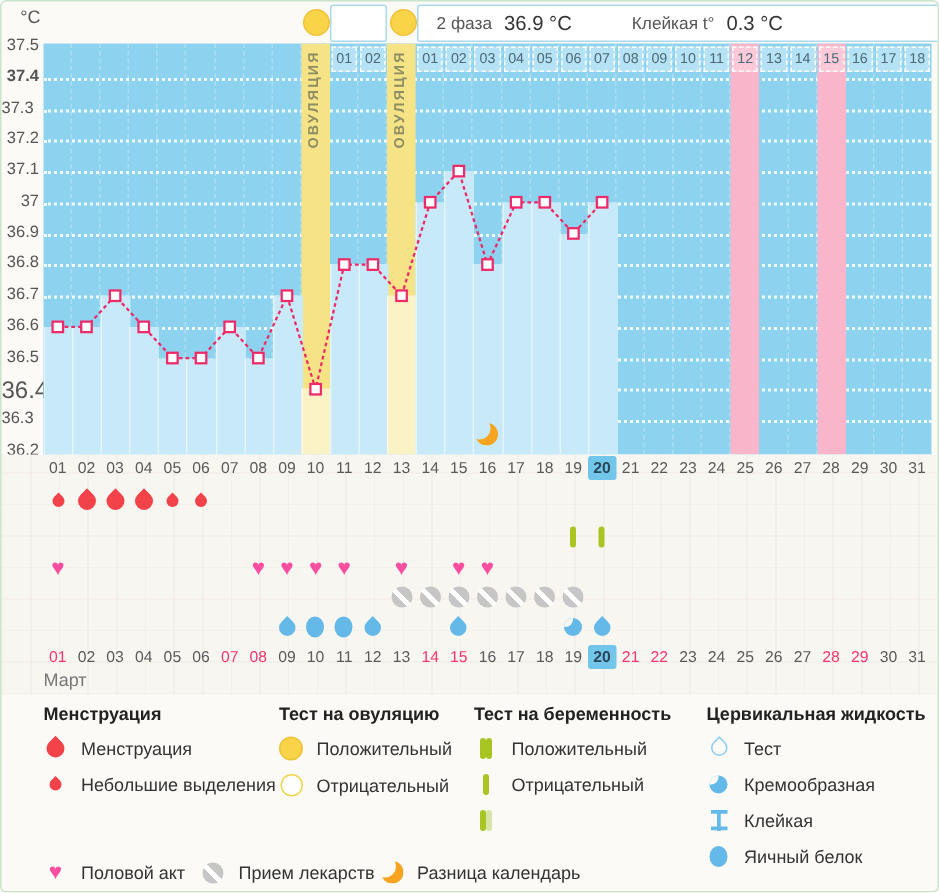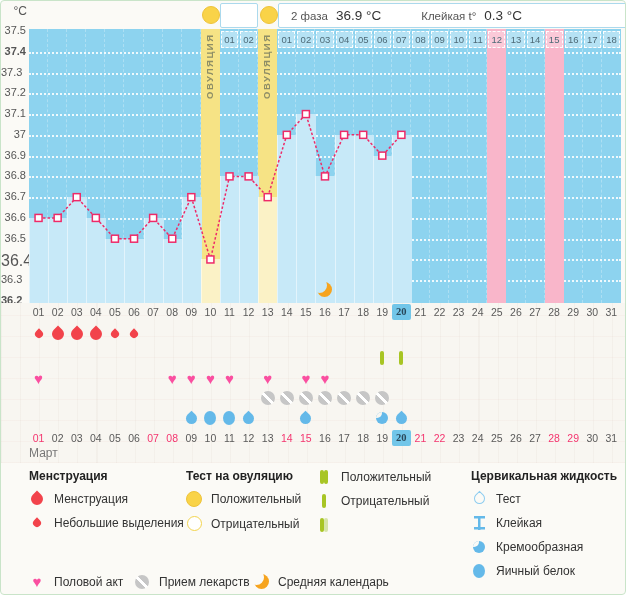--- a/index.html
+++ b/index.html
@@ -32,21 +32,21 @@
 
   
   #lower-bg{position:absolute; left:0; top:302px; width:624px; height:160px;
     background:
       repeating-linear-gradient(90deg, rgba(150,120,100,0.05) 0 1px, transparent 1px 19.1px),
       repeating-linear-gradient(0deg, rgba(220,170,160,0.08) 0 1px, transparent 1px 21px),
       #f8f6f1;}
   .dayrow{position:absolute; left:28px; width:592px; height:16px; display:flex;}
   .dayrow span{width:19.097px; text-align:center; font-size:10.5px; color:#5a5a5a; line-height:16px;}
   .dayrow span.red{color:#f4356f;}
-  .dayrow span.today{background:#72c6e9; border-radius:2px; color:#29485a; font-weight:bold;font-family:Liberation Serif, serif;}
+  .dayrow span.today{background:#72c6e9; border-radius:2px; color:#29485a; font-weight:bold;}
   .iconrow{position:absolute; left:28px; width:592px; display:flex;}
   .slot{width:19.097px; display:flex; align-items:center; justify-content:center;}
   .month-label{position:absolute; left:28px; top:445px; font-size:12px; color:#777;}
 
   
   .drop{background:#f2434b; border-radius:0 50% 50% 50%; transform:rotate(45deg); display:inline-block;}
   .drop.big{width:12px;height:12px;}
   .drop.small{width:8px;height:8px;}
   .heart{color:#fa4fa0; font-size:15px; line-height:1;}
   .pbar{width:4px;height:14px;border-radius:2px;background:#a8c524;display:inline-block;}
@@ -103,21 +103,21 @@
       <div style="position: absolute; left: 0px; width: 25px; text-align: right; font-size: 11px; color: rgb(85, 85, 85); top: 85.3077px;">37.2</div>
       <div style="position: absolute; left: 0px; width: 25px; text-align: right; font-size: 11px; color: rgb(85, 85, 85); top: 106.077px;">37.1</div>
       <div style="position: absolute; left: 0px; width: 25px; text-align: right; font-size: 11px; color: rgb(85, 85, 85); top: 126.846px;">37</div>
       <div style="position: absolute; left: 0px; width: 25px; text-align: right; font-size: 11px; color: rgb(85, 85, 85); top: 147.615px;">36.9</div>
       <div style="position: absolute; left: 0px; width: 25px; text-align: right; font-size: 11px; color: rgb(85, 85, 85); top: 168.385px;">36.8</div>
       <div style="position: absolute; left: 0px; width: 25px; text-align: right; font-size: 11px; color: rgb(85, 85, 85); top: 189.154px;">36.7</div>
       <div style="position: absolute; left: 0px; width: 25px; text-align: right; font-size: 11px; color: rgb(85, 85, 85); top: 209.923px;">36.6</div>
       <div style="position: absolute; left: 0px; width: 25px; text-align: right; font-size: 11px; color: rgb(85, 85, 85); top: 230.692px;">36.5</div>
       <div style="position: absolute; left: 0px; width: 25px; text-align: right; font-size: 16px; color: rgb(85, 85, 85); top: 251.462px;">36.4</div>
       <div style="position: absolute; left: 0px; width: 25px; text-align: left; font-size: 11px; color: rgb(85, 85, 85); top: 272.231px;">36.3</div>
-      <div style="position: absolute; left: 0px; width: 25px; text-align: left; font-size: 11px; color: rgb(85, 85, 85); top: 293px; font-weight: bold;">36.2</div>
+      <div style="position: absolute; left: 0px; width: 25px; text-align: right; font-size: 11px; color: rgb(85, 85, 85); top: 293px;">36.2</div>
     </div>
 
   <div id="plot">
       <div class="colsep" style="left: 18.0968px;"></div>
       <div class="colsep" style="left: 37.1935px;"></div>
       <div class="colsep" style="left: 56.2903px;"></div>
       <div class="colsep" style="left: 75.3871px;"></div>
       <div class="colsep" style="left: 94.4839px;"></div>
       <div class="colsep" style="left: 113.581px;"></div>
       <div class="colsep" style="left: 132.677px;"></div>
@@ -548,20 +548,21 @@
           <span>Положительный</span>
         </div>
         <div class="litem">
           <span class="licon" style="--rowbg: #fbfaf6;">
             <span class="circ-outline"></span>
           </span>
           <span>Отрицательный</span>
         </div>
       </div>
       <div class="lcol" style="left: 315px;">
+        <h4>Тест на беременность</h4>
         <div class="litem">
           <span class="licon" style="--rowbg: #fbfaf6;">
             <span class="pbar"></span>
             <span class="pbar"></span>
           </span>
           <span>Положительный</span>
         </div>
         <div class="litem">
           <span class="licon" style="--rowbg: #fbfaf6;">
             <span class="pbar"></span>
@@ -578,29 +579,29 @@
       <div class="lcol" style="left: 470px;">
         <h4>Цервикальная жидкость</h4>
         <div class="litem">
           <span class="licon" style="--rowbg: #fbfaf6;">
             <span class="fl-dry"></span>
           </span>
           <span>Тест</span>
         </div>
         <div class="litem">
           <span class="licon" style="--rowbg: #fbfaf6;">
+            <span class="fl-creamy"></span>
+          </span>
+          <span>Кремообразная</span>
+        </div>
+        <div class="litem">
+          <span class="licon" style="--rowbg: #fbfaf6;">
             <span class="fl-sticky"></span>
           </span>
           <span>Клейкая</span>
-        </div>
-        <div class="litem">
-          <span class="licon" style="--rowbg: #fbfaf6;">
-            <span class="fl-creamy"></span>
-          </span>
-          <span>Кремообразная</span>
         </div>
         <div class="litem">
           <span class="licon" style="--rowbg: #fbfaf6;">
             <span class="fl-egg"></span>
           </span>
           <span>Яичный белок</span>
         </div>
       </div>
     </div>
   <div id="legend-footer">
@@ -618,17 +619,17 @@
             <span class="pillicon"></span>
           </span>
           <span>Прием лекарств</span>
         </div>
       </div>
       <div class="lcol" style="position: absolute; left: 252px; top: 0px;">
         <div class="litem">
           <span class="licon" style="--rowbg: #fbfaf6;">
             <span class="mooncss"></span>
           </span>
-          <span>Средняя календарь</span>
+          <span>Разница календарь</span>
         </div>
       </div>
     </div>
 </div>
 
 </body></html>

